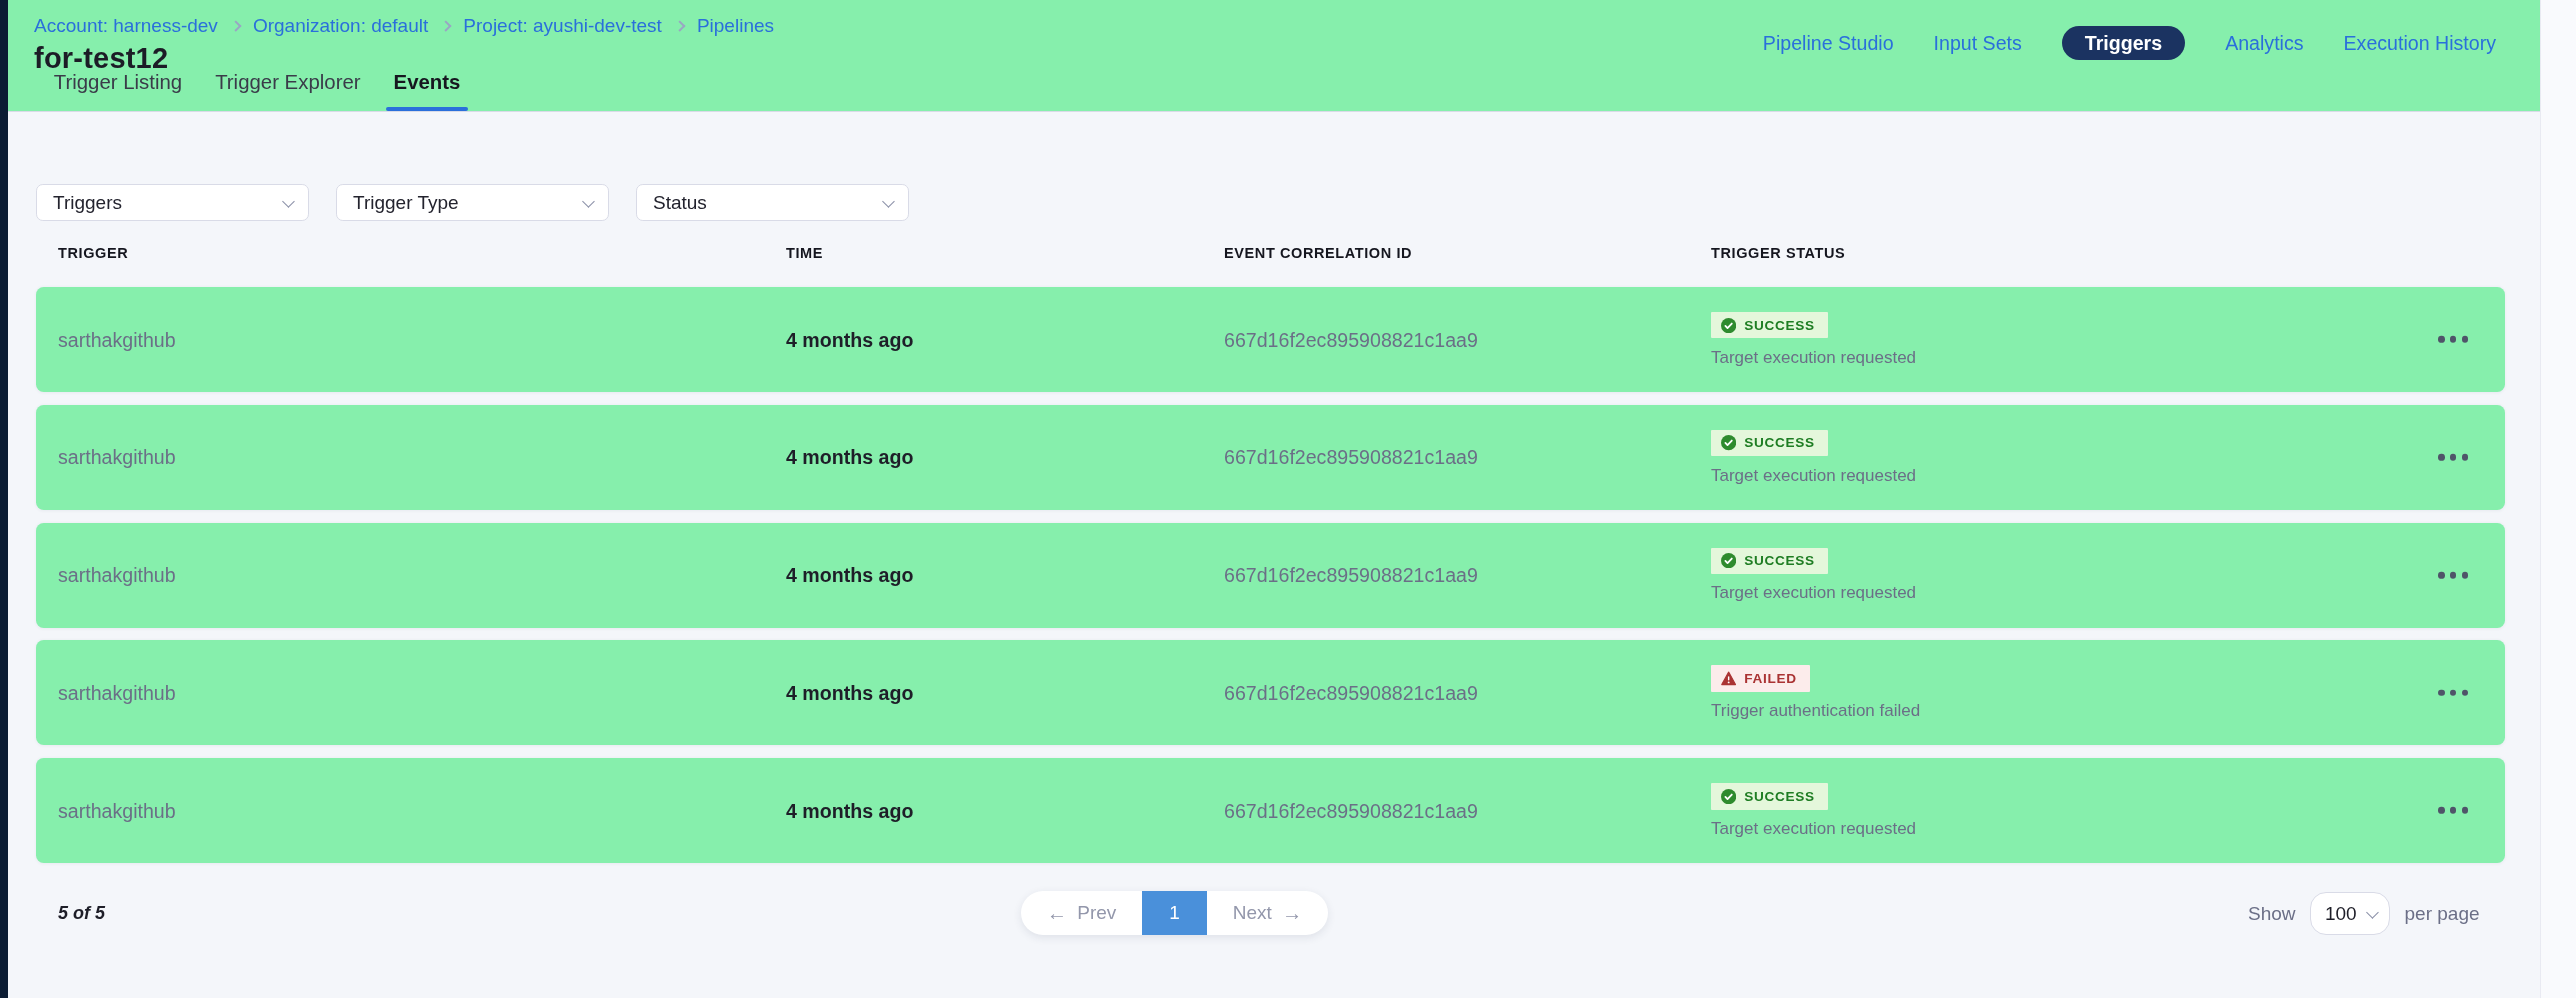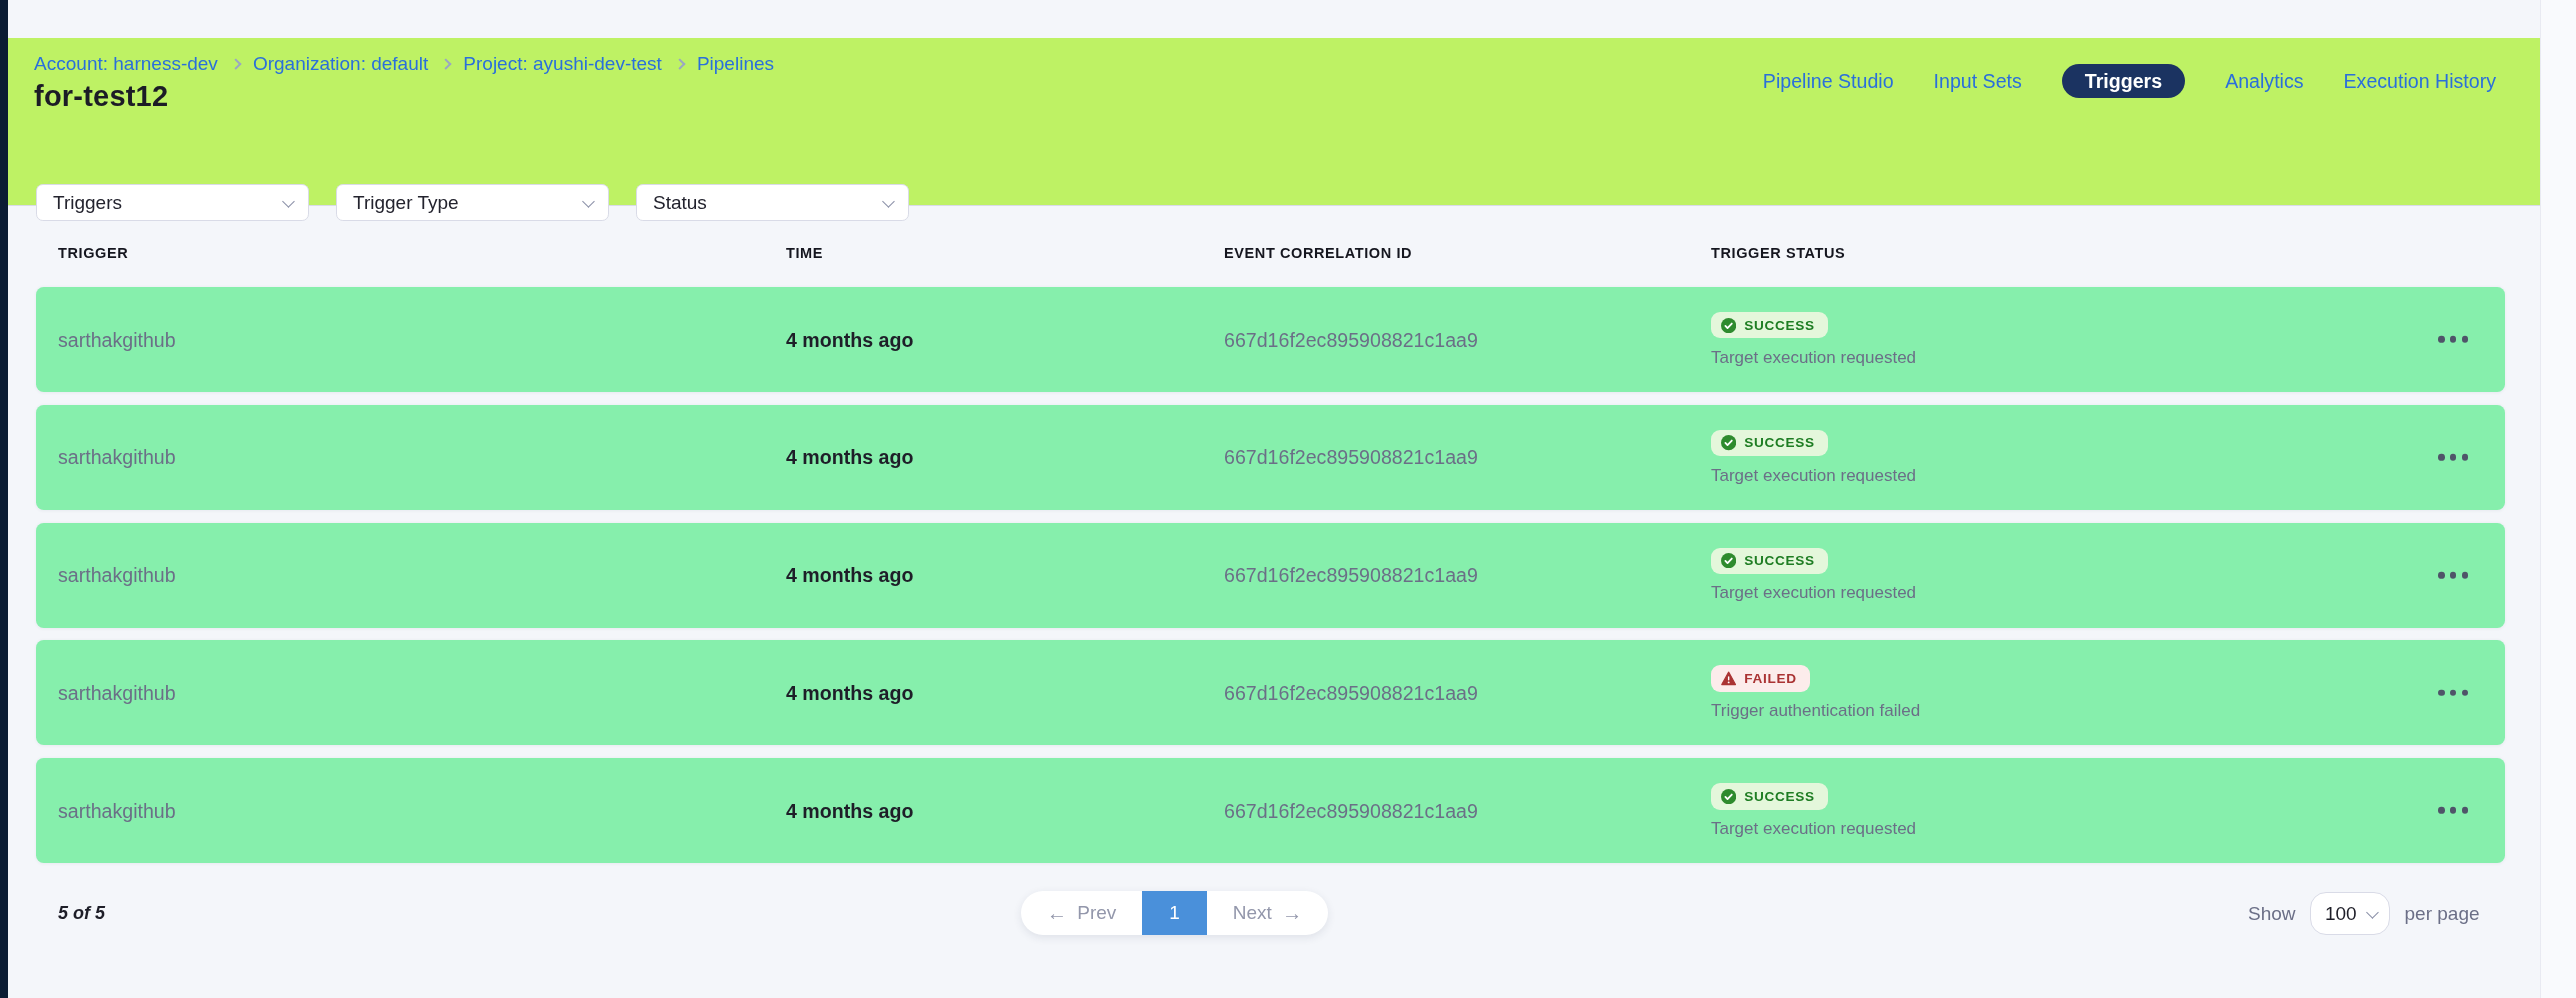--- a/index.html
+++ b/index.html
@@ -12,21 +12,21 @@
     color:#1d1d28;
   }
 
   
   .side-strip { position:absolute; left:0; top:0; width:7.7px; height:998px; background:#0b1c33; z-index:6; }
 
   
   .scroll-gutter { position:absolute; right:0; top:0; width:36px; height:998px; background:#f9fafd; border-left:0.9px solid #e9eaf2; z-index:5; }
 
   
-  .header { position:absolute; left:7.7px; top:0; right:0; height:168px; background:#bef264; border-bottom:0.9px solid #d9dbe7;margin-top:38px; }
+  .header { position:absolute; left:7.7px; top:0; right:0; height:112px; background:#86efac; border-bottom:0.9px solid #d9dbe7; }
 
   .breadcrumb { position:absolute; left:26.4px; top:14.5px; display:flex; align-items:center; gap:12px; font-size:19px; }
   .crumb { color:#2a6fdb; text-decoration:none; cursor:pointer; white-space:nowrap; }
   .breadcrumb-sep { width:7.7px; height:7.7px; border-right:2.1px solid #9aa6c3; border-top:2.1px solid #9aa6c3; transform:rotate(45deg); margin:0 1.7px; }
 
   .page-title { position:absolute; left:26.4px; top:42px; font-size:29px; font-weight:700; color:#1c1c26; letter-spacing:0.2px; }
 
   .top-nav { position:absolute; right:80px; top:26.4px; height:34px; display:flex; align-items:center; gap:40px; }
   .nav-link { font-size:19.6px; color:#2a6fdb; cursor:pointer; white-space:nowrap; }
   .nav-link.active { background:#1b3361; color:#ffffff; height:34px; padding:0 23px; border-radius:18px; display:flex; align-items:center; font-weight:600; }
@@ -51,21 +51,21 @@
 
   
   .rows { position:absolute; left:36px; top:287px; width:2469px; display:flex; flex-direction:column; gap:12.8px; }
   .row-card { position:relative; height:105px; background:#86efac; border-radius:7.7px; box-shadow:0 0.9px 3.4px rgba(40,45,80,0.06); }
   .cell { position:absolute; top:50%; transform:translateY(-50%); font-size:19.6px; color:#6b6f87; white-space:nowrap; }
   .cell.trigger { left:22px; }
   .cell.time { left:750px; color:#1e1e28; font-weight:700; }
   .cell.corr { left:1188px; }
 
   .status-cell { position:absolute; left:1675px; top:25px; display:flex; flex-direction:column; align-items:flex-start; gap:9.4px; }
-  .badge { display:inline-flex; align-items:center; gap:7.7px; height:26.4px; padding:0 12.8px 0 10.2px; border-radius:9px; font-size:13.6px; font-weight:700; letter-spacing:0.7px; }
+  .badge { display:inline-flex; align-items:center; gap:7.7px; height:26.4px; padding:0 12.8px 0 10.2px; border-radius:1px; font-size:13.6px; font-weight:700; letter-spacing:0.7px; }
   .badge.badge-success { background:#e4f7db; color:#1e7d23; }
   .badge.badge-failed  { background:#fceceb; color:#aa3333; }
   .badge-icon { display:inline-flex; align-items:center; }
   .status-msg { font-size:17px; color:#6b6f87; white-space:nowrap; }
 
   .dots { position:absolute; left:2395px; top:50%; transform:translateY(-50%); display:flex; gap:5.1px; background:none; border:none; cursor:pointer; padding:6.8px; }
   .dots .dot { width:6.8px; height:6.8px; border-radius:50%; background:#4f5469; }
 
   
   .footer-count { position:absolute; left:58px; top:903px; font-size:18px; font-weight:700; color:#1e1e28;font-style:italic; }
@@ -99,20 +99,25 @@
   <h1 class="page-title">for-test12</h1>
 
   <nav class="top-nav">
     <a class="nav-link">Pipeline Studio</a>
     <a class="nav-link">Input Sets</a>
     <a class="nav-link active">Triggers</a>
     <a class="nav-link">Analytics</a>
     <a class="nav-link">Execution History</a>
   </nav>
 
+  <div class="tabs">
+    <div class="tab">Trigger Listing</div>
+    <div class="tab">Trigger Explorer</div>
+    <div class="tab active">Events</div>
+  </div>
 </header>
 
 <div class="filters">
   <div class="filter-box">
     <span>Triggers</span>
     <span class="chevron-down-icon"></span>
   </div>
   <div class="filter-box">
     <span>Trigger Type</span>
     <span class="chevron-down-icon"></span>

